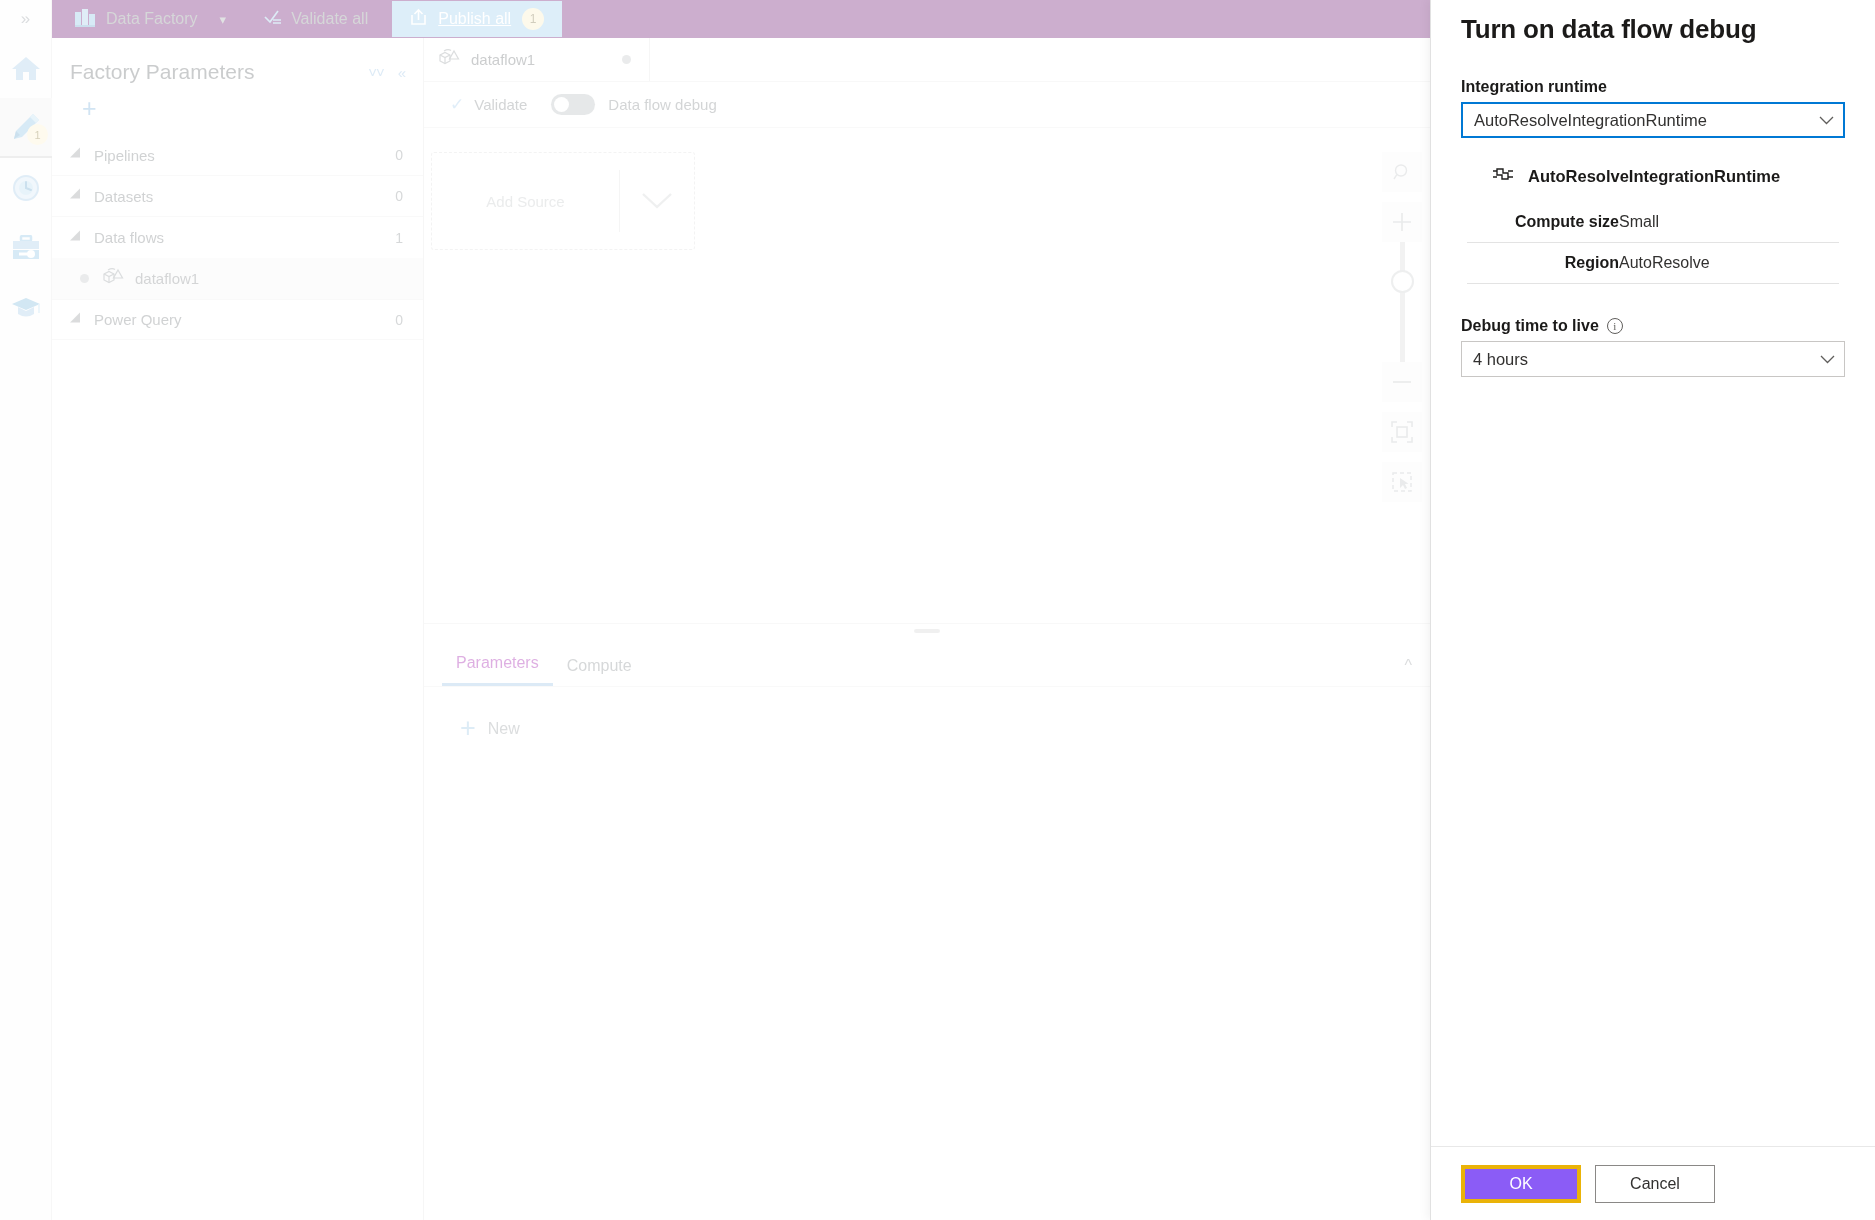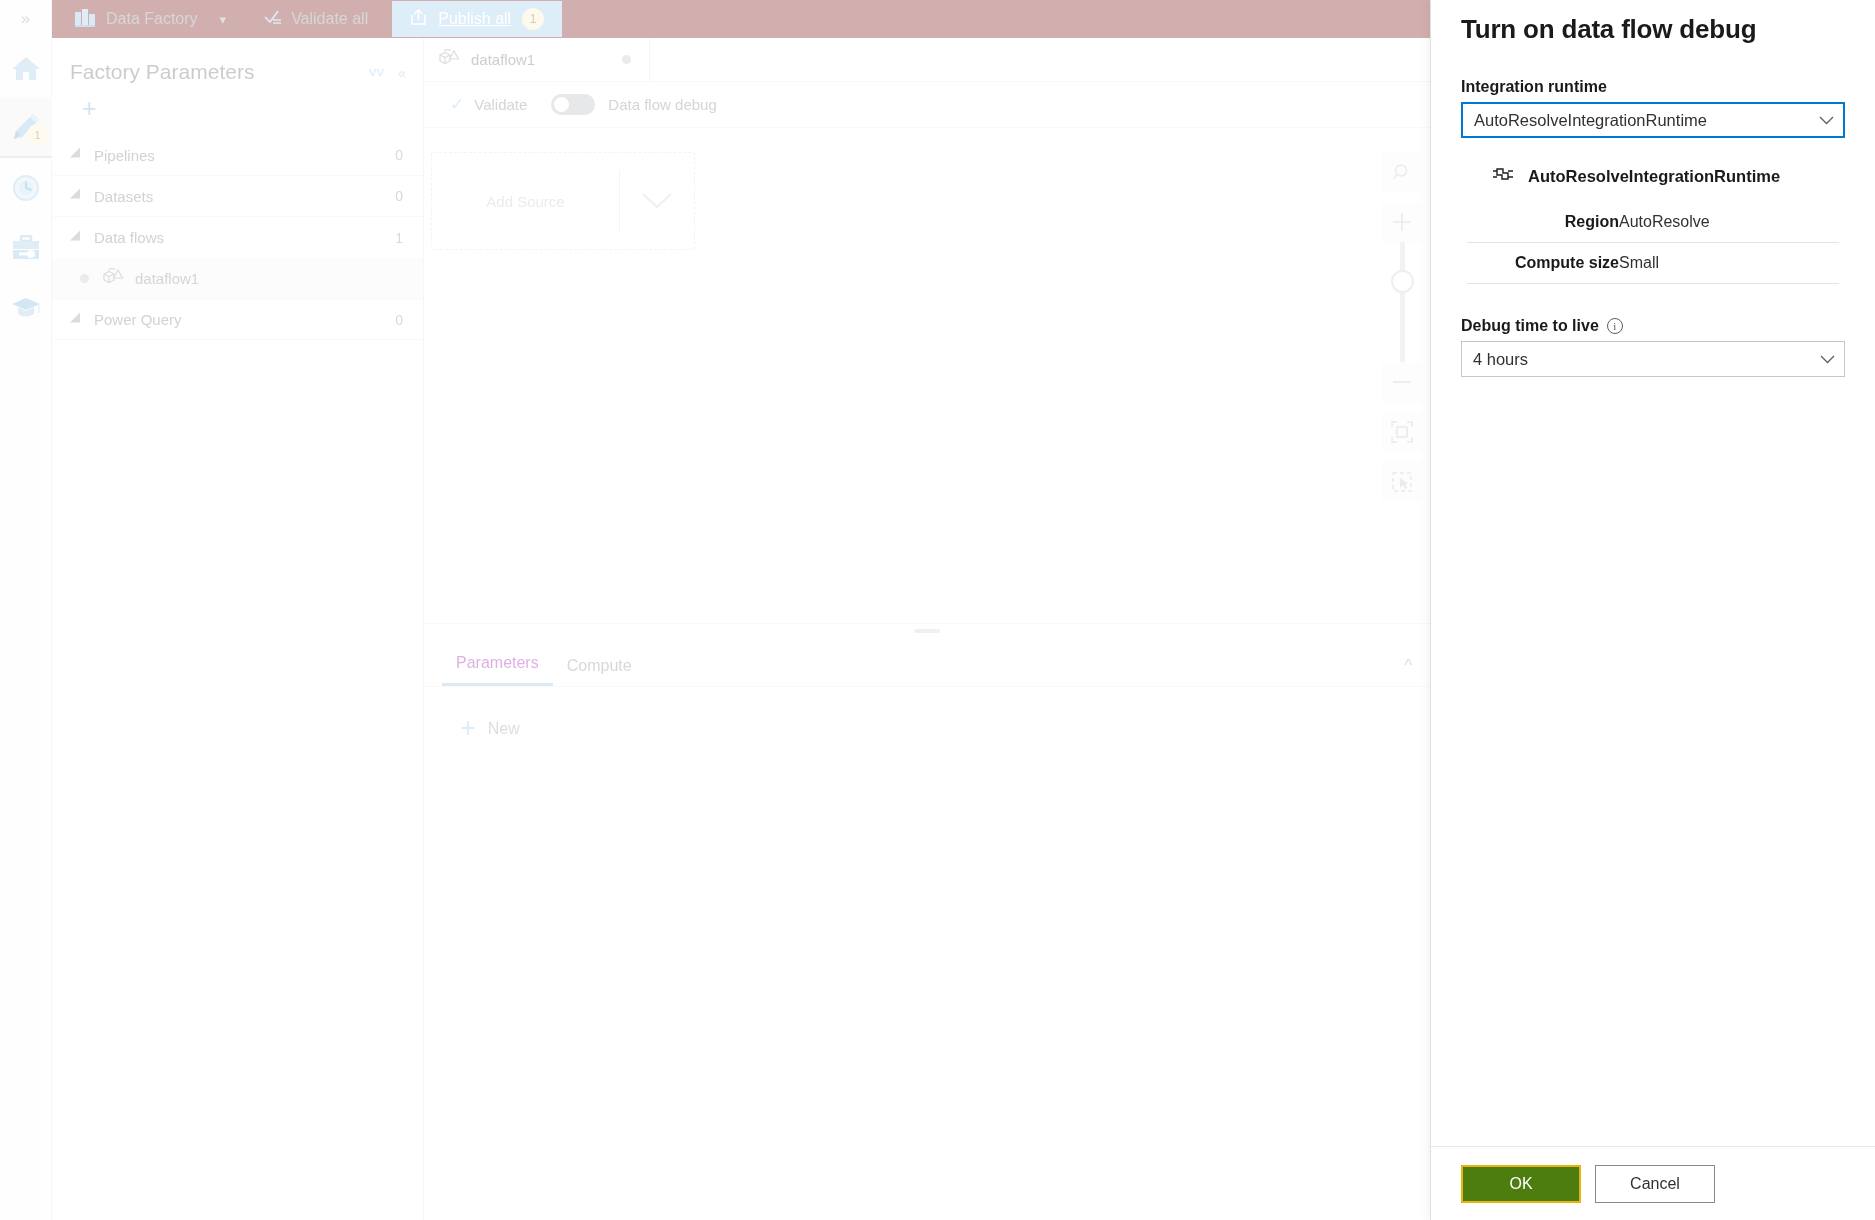--- a/index.html
+++ b/index.html
@@ -159,21 +159,21 @@
   }
   .panel-footer {
     height: 74px; border-top: 1px solid #e8e8e8; display: flex; align-items: center;
     gap: 14px; padding: 0 30px;
   }
   .btn {
     height: 38px; min-width: 120px; font-size: 16px;
     display: flex; align-items: center; justify-content: center;
     font-family: "Liberation Sans", sans-serif; cursor: pointer;
   }
-  .btn-primary { background: #4d7c0f; color: #fff; border: 2px solid #eab308; }
+  .btn-primary { background: #8b5cf6; color: #fff; border: 4px solid #eab308; }
   .btn-default { background: #fff; color: #323130; border: 1px solid #8a8886; }
 </style>
 </head>
 <body>
 
 <div id="root">
 
   <div class="app-dim">
 
     <div class="rail">
@@ -211,21 +211,21 @@
       </div>
       <div class="rail-item">
         <svg width="30" height="24" viewBox="0 0 30 24">
           <path d="M15 2 L29 8 L15 14 L1 8 Z" fill="#7fbbdf"></path>
           <path d="M7 11 L7 18 Q15 23 23 18 L23 11 L15 15 Z" fill="#a8cde9"></path>
           <path d="M28 8 L28 17" stroke="#bfe0f3" stroke-width="1.6" fill="none"></path>
         </svg>
       </div>
     </div>
 
-    <div style="position:absolute; left:52px; top:0; width:1378px; height:38px; display:flex; align-items:center; gap:0; padding-left:22px; background:#7f1d1d;">
+    <div style="position:absolute; left:52px; top:0; width:1378px; height:38px; display:flex; align-items:center; gap:0; padding-left:22px; background:#701a75;">
       <span style="margin-right:10px;">
         <svg width="22" height="20" viewBox="0 0 22 20">
           <rect x="1" y="5" width="6" height="13" fill="#8fc4e6"></rect>
           <rect x="8" y="2" width="6" height="16" fill="#a8cde9"></rect>
           <rect x="15" y="7" width="6" height="11" fill="#8fc4e6"></rect>
           <rect x="1" y="18" width="20" height="2" fill="#6ca8cf"></rect>
         </svg>
       </span>
       <span style="font-size:16px; color:#8a8f92;">Data Factory</span>
       <span style="margin-left:22px; color:#a9aeb1; font-size:13px;">▾</span>
@@ -414,26 +414,26 @@
             <svg width="24" height="16" viewBox="0 0 24 16">
               <path d="M6 3 H12 V7 H17 V13 H11 V9 H6 Z" fill="none" stroke="#201f1e" stroke-width="1.4"></path>
               <path d="M2 5 H6 M2 11 H6 M17 5 H22 M17 11 H22" stroke="#201f1e" stroke-width="1.4"></path>
             </svg>
           </span>
           <span class="ir-name">AutoResolveIntegrationRuntime</span>
         </div>
         <table class="ir-table">
           <tbody>
               <tr>
+            <td class="ir-k">Compute size</td>
+            <td class="ir-v">Small</td>
+          </tr>
+          <tr>
             <td class="ir-k">Region</td>
             <td class="ir-v">AutoResolve</td>
-          </tr>
-          <tr>
-            <td class="ir-k">Compute size</td>
-            <td class="ir-v">Small</td>
           </tr>
         </tbody>
           </table>
       </div>
 
       <div class="field-label" style="">
         <span>Debug time to live</span>
         <span class="info-i">i</span>
       </div>
       <div class="combo">

